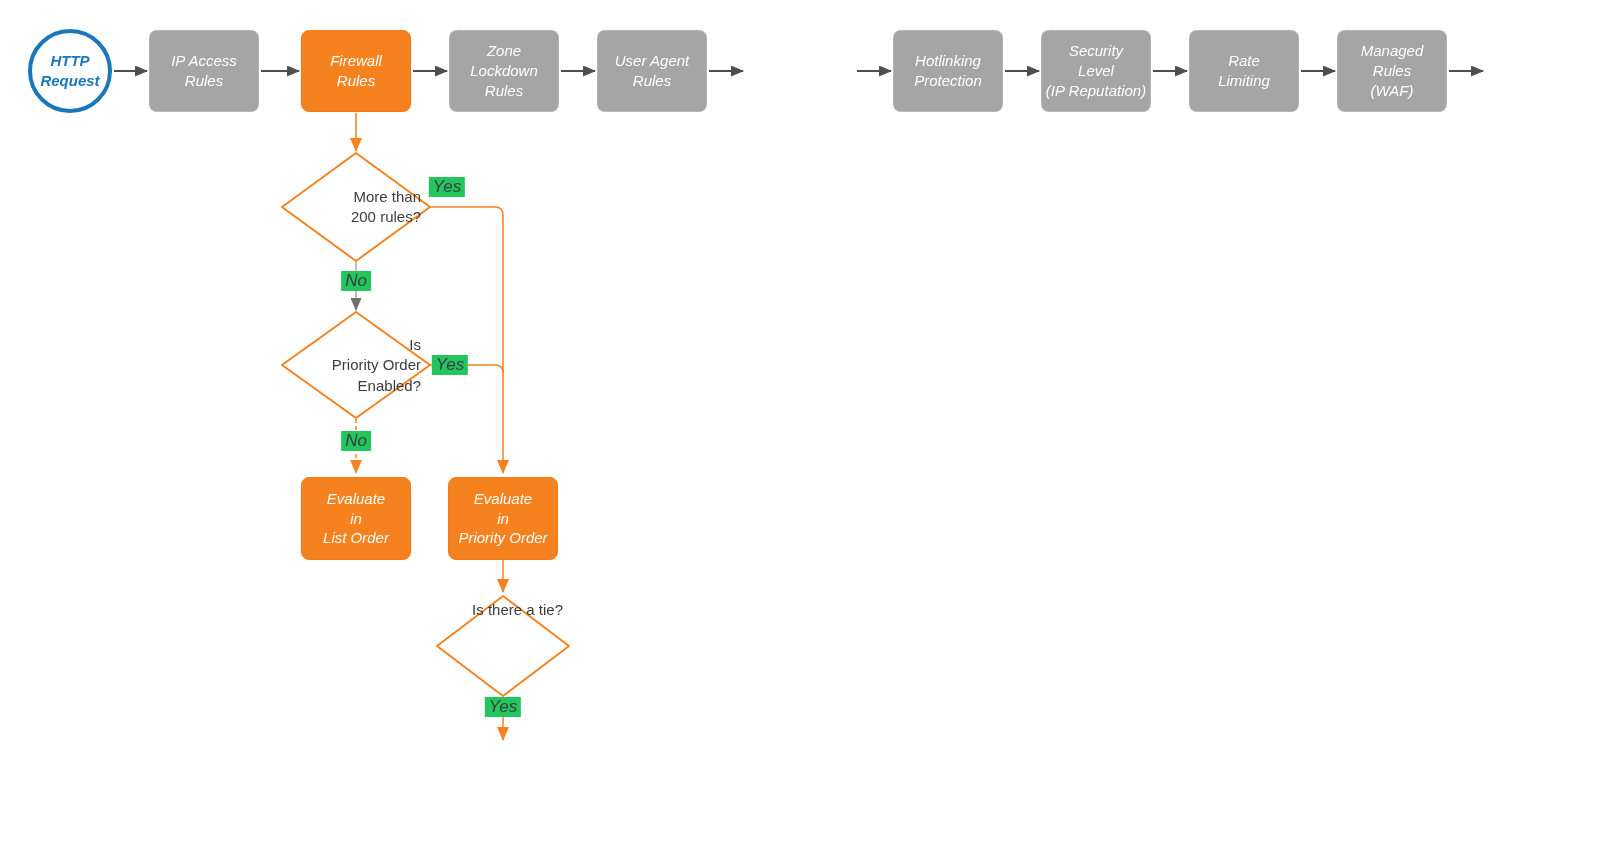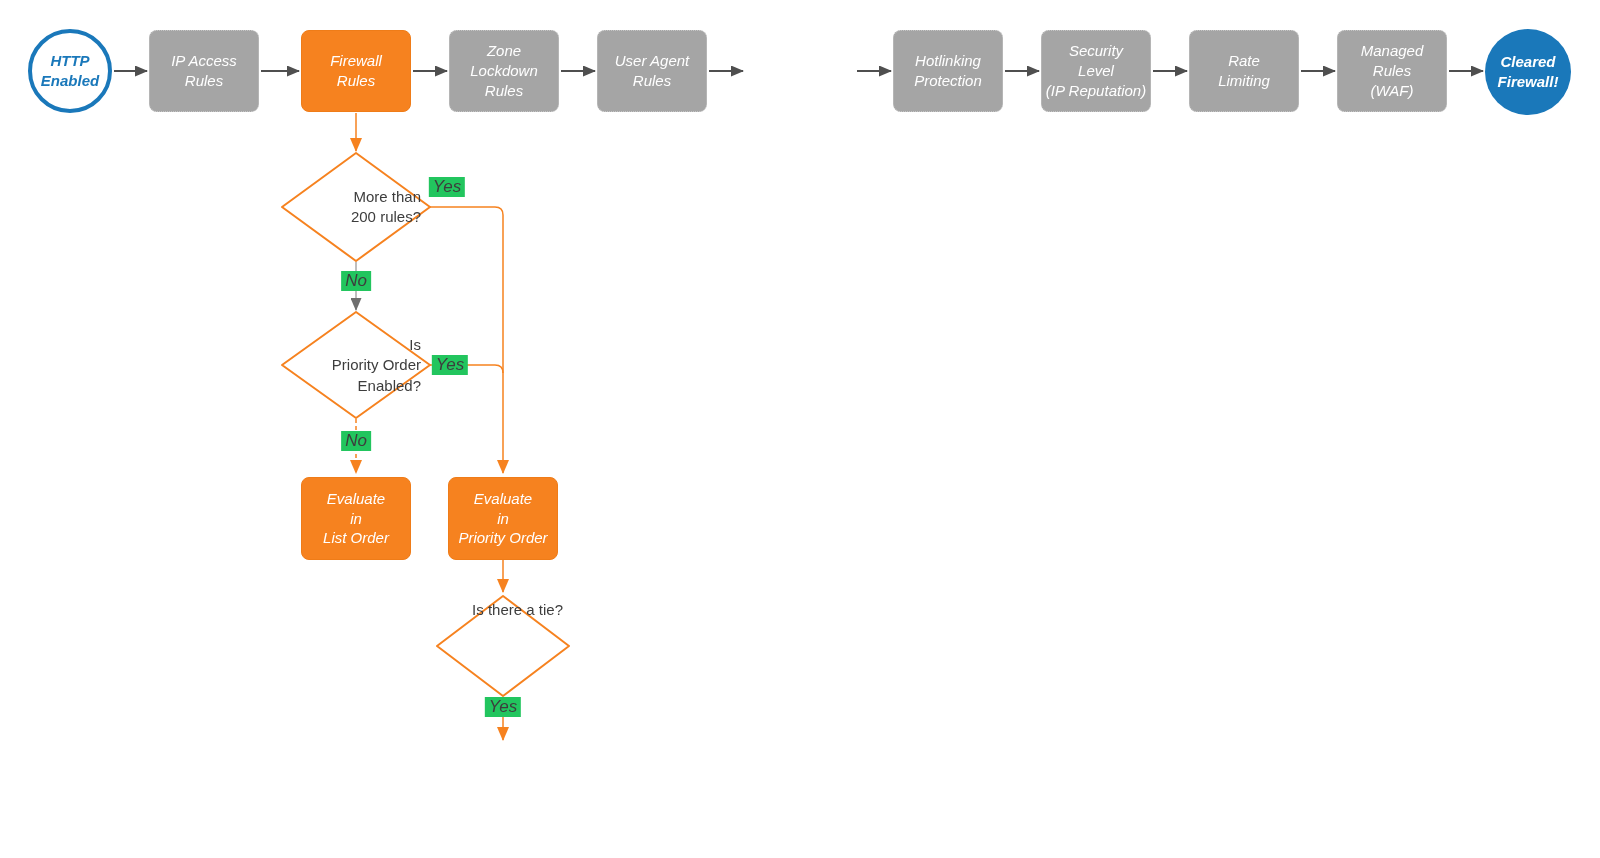--- a/index.html
+++ b/index.html
@@ -77,21 +77,21 @@
     <path d="M503 560 V592" stroke="#f6821f" stroke-width="1.5" fill="none" marker-end="url(#morange)"></path>
     <path d="M503 697 V740" stroke="#f6821f" stroke-width="1.5" fill="none" marker-end="url(#morange)"></path>
 
     <polygon points="356,153 430,207 356,261 282,207" fill="#ffffff" stroke="#f6821f" stroke-width="2" stroke-linejoin="round"></polygon>
     <polygon points="356,312 430,365 356,418 282,365" fill="#ffffff" stroke="#f6821f" stroke-width="2" stroke-linejoin="round"></polygon>
     <polygon points="503,596 569,646 503,696 437,646" fill="#ffffff" stroke="#f6821f" stroke-width="2" stroke-linejoin="round"></polygon>
   </svg>
 
   <div class="node circle start-circle">
     <span class="lbl">HTTP
-Enabled</span>
+Request</span>
   </div>
 
   <div class="node step gray" style="left:149px">
     <span class="lbl">IP Access
 Rules</span>
   </div>
   <div class="node step orange" style="left:301px">
     <span class="lbl">Firewall
 Rules</span>
   </div>
@@ -116,24 +116,20 @@
   <div class="node step gray" style="left:1189px">
     <span class="lbl">Rate
 Limiting</span>
   </div>
   <div class="node step gray" style="left:1337px">
     <span class="lbl">Managed
 Rules
 (WAF)</span>
   </div>
 
-  <div class="node circle end-circle">
-    <span class="lbl">Cleared
-Firewall!</span>
-  </div>
 
   <div class="dlabel" style="left:356px; top:207px; width:130px;">More than
 200 rules?</div>
   <div class="dlabel" style="left:356px; top:365px; width:130px;">Is
 Priority Order
 Enabled?</div>
   <div class="dlabel" style="left:503px; top:610px; width:120px;">Is there a tie?</div>
 
   <div class="branch" style="left:447px; top:187px;">Yes</div>
   <div class="branch" style="left:356px; top:281px;">No</div>

